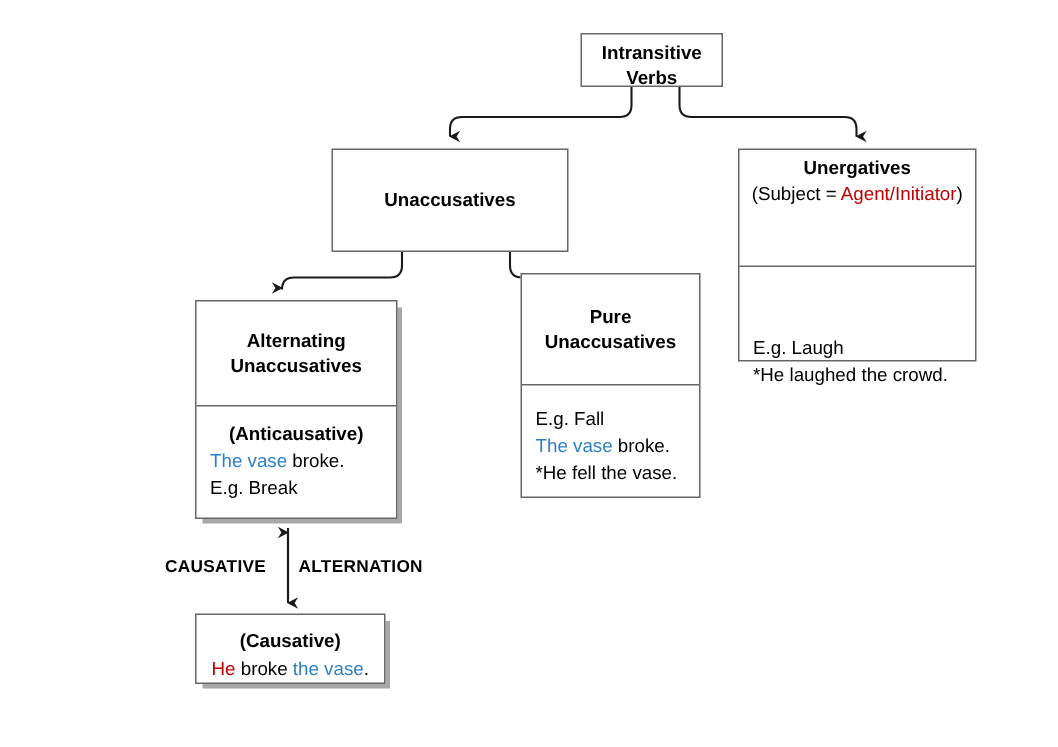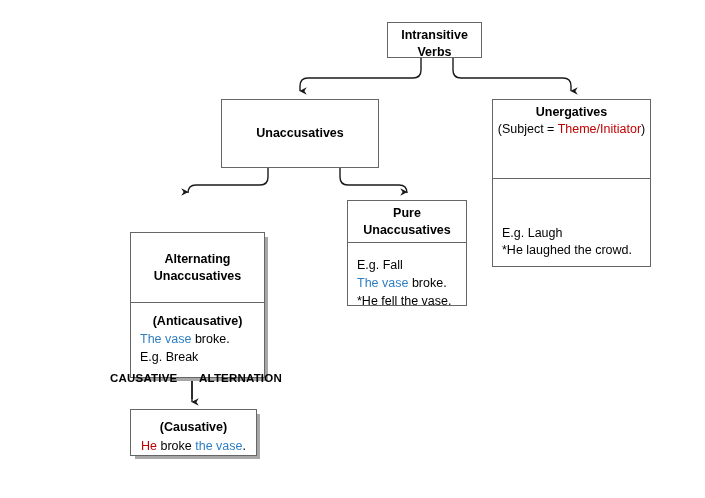--- a/index.html
+++ b/index.html
@@ -124,46 +124,46 @@
       <span>Verbs</span>
     </div>
   </div>
 
   <div class="node" style="left:221px; top:99px; width:158px; height:69px;">
     <div class="head" style="flex:1;">
       <span>Unaccusatives</span>
     </div>
   </div>
 
-  <div class="node" style="left:492px; top:99px; width:159px; height:168px;gap:36px;">
+  <div class="node" style="left:492px; top:99px; width:159px; height:142px;gap:36px;">
     <div class="head" style="height:70px;">
       <span>Unergatives</span>
-      <span class="sub"><span>(Subject = </span><span class="red">Theme/Initiator</span><span>)</span></span>
+      <span class="sub"><span>(Subject = </span><span class="red">Agent/Initiator</span><span>)</span></span>
     </div>
     <div class="divider"></div>
     <div class="body">
       <div>E.g. Laugh</div>
       <div>*He laughed the crowd.</div>
     </div>
   </div>
 
-  <div class="node shadowed" style="left:130px; top:200px; width:135px; height:146px;margin-top:32px;">
+  <div class="node shadowed" style="left:130px; top:200px; width:135px; height:146px;">
     <div class="head" style="height:69px;">
       <span>Alternating</span>
       <span>Unaccusatives</span>
     </div>
     <div class="divider"></div>
     <div class="body">
       <div class="centered">(Anticausative)</div>
       <div><span class="blue">The vase</span><span> broke.</span></div>
       <div>E.g. Break</div>
     </div>
   </div>
 
-  <div class="node" style="left:347px; top:200px; width:120px; height:106px;">
+  <div class="node" style="left:347px; top:182px; width:120px; height:150px;">
     <div class="head" style="height:73px;">
       <span>Pure</span>
       <span>Unaccusatives</span>
     </div>
     <div class="divider"></div>
     <div class="body" style="padding-top:14px;">
       <div>E.g. Fall</div>
       <div><span class="blue">The vase</span><span> broke.</span></div>
       <div>*He fell the vase.</div>
     </div>

